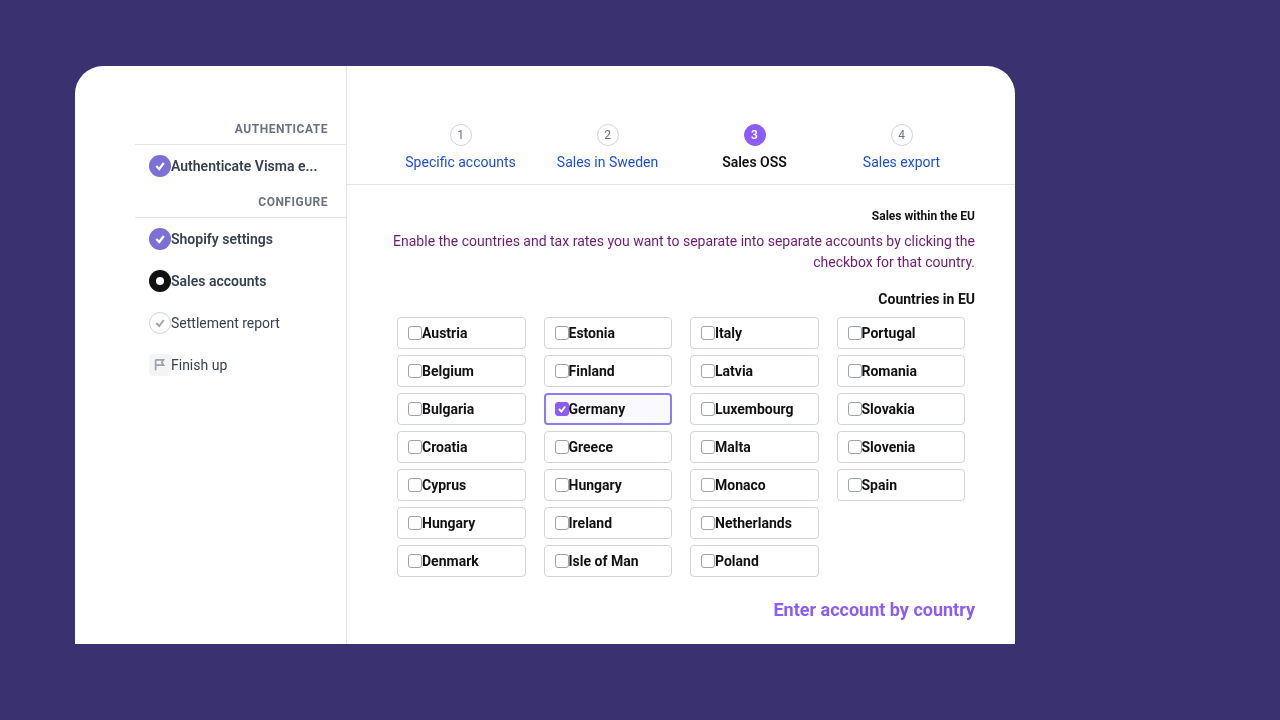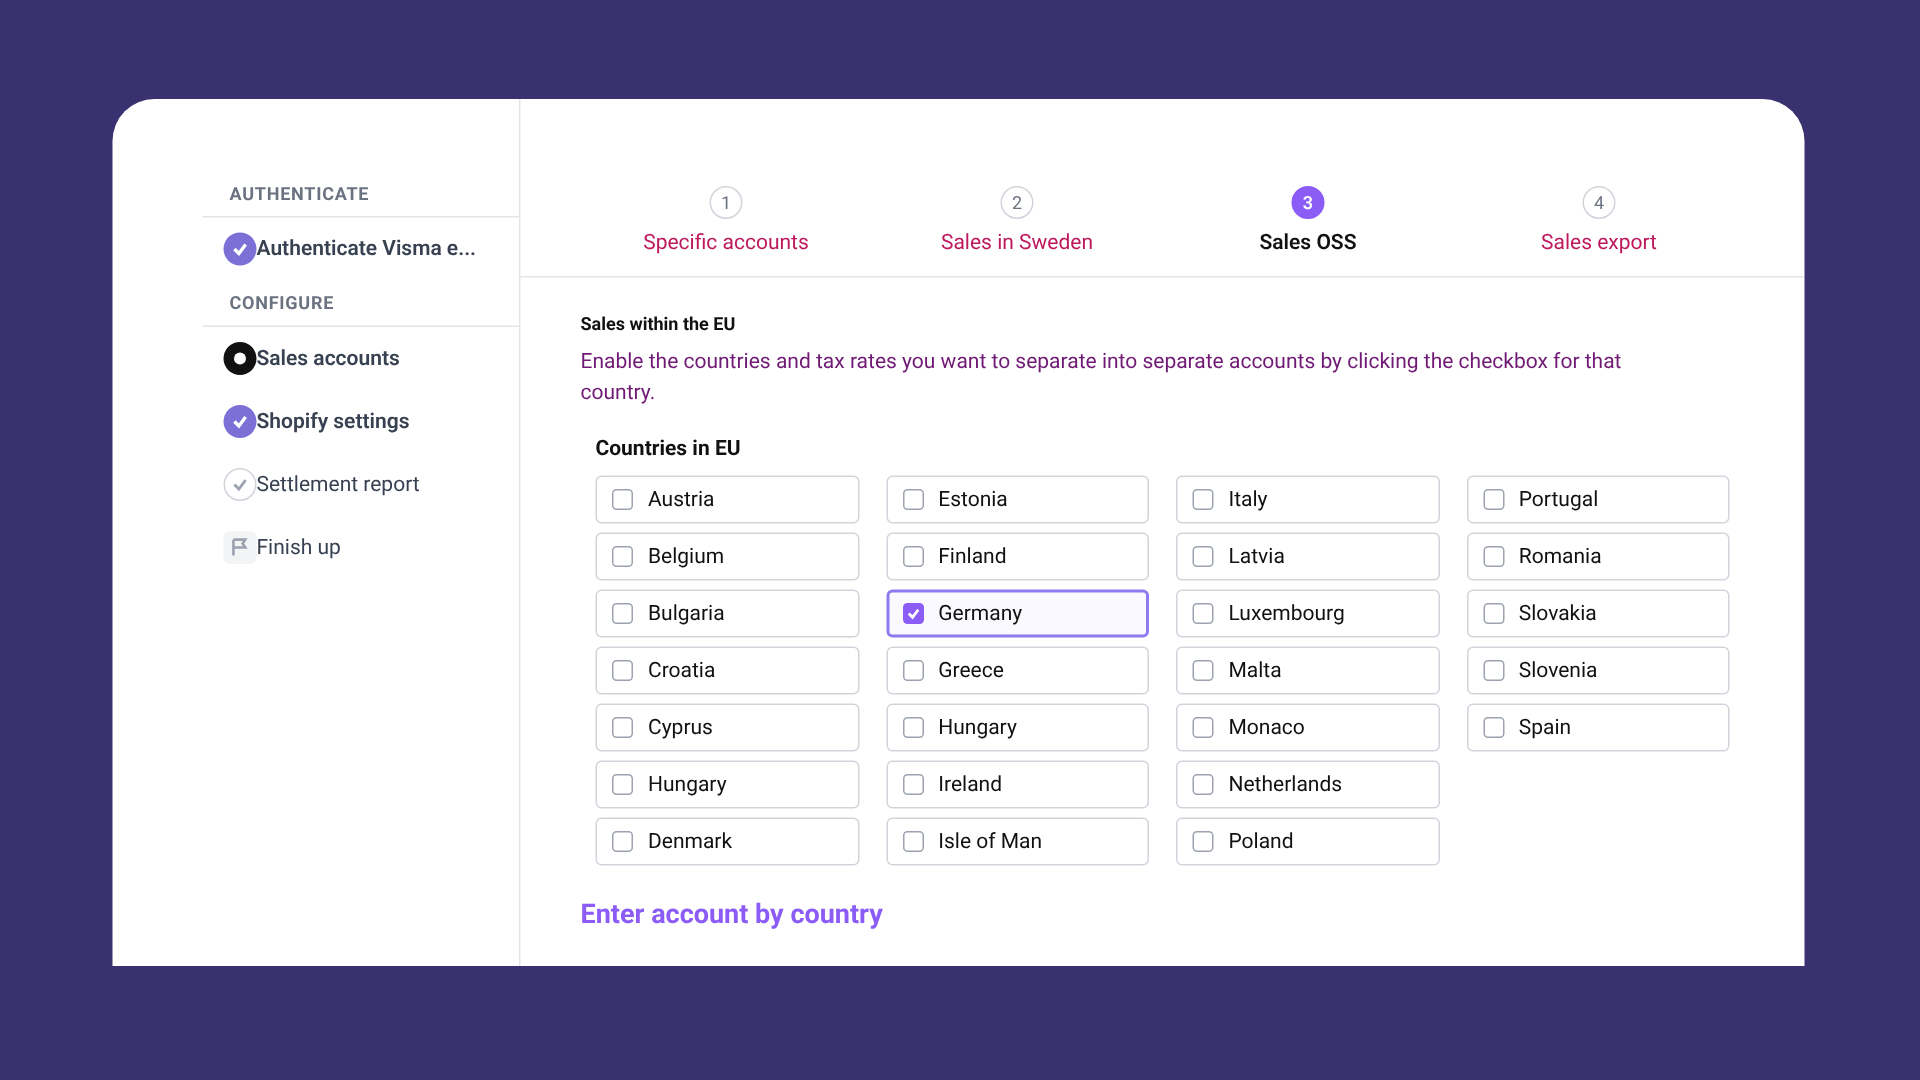--- a/index.html
+++ b/index.html
@@ -8,26 +8,27 @@
     background: #3a3170;
     width: 1280px;
     height: 720px;
     overflow: hidden;
     position: relative;
   }
   .card {
     position: absolute;
     left: 75px;
     top: 66px;
-    width: 1128px;
+    width: 940px;
     height: 578px;
     background: #fff;
     border-radius: 28px 28px 0 0;
     overflow: hidden;
     display: flex;
+    text-align: right;
   }
   .sidebar {
     width: 212px;
     background: #fff;
     border-right: 1px solid #e5e5e9;
     margin-left: 60px;
     padding-top: 48px;
   }
   .sidebar-section-label {
     font-size: 12px;
@@ -80,21 +81,21 @@
     flex:1;
     cursor:pointer;
   }
   .step-num {
     width:22px;height:22px;border-radius:50%;
     border:1px solid #d1d5db;
     display:flex;align-items:center;justify-content:center;
     font-size:12px;color:#6b7280;
   }
   .step.active .step-num { background:#8b5cf6;border-color:#8b5cf6;color:#fff;font-weight:600; }
-  .step-label { font-size:14px;color:#be185d; }
+  .step-label { font-size:14px;color:#1d4ed8; }
   .step.active .step-label { color:#111;font-weight:600; }
 
   .content {
     padding: 24px 40px 0 40px;
     overflow:hidden;
   }
   .section-title { font-size:12px;font-weight:700;color:#111;margin-bottom:8px; }
   .section-desc { font-size:14px;color:#701a75;line-height:1.5;margin-bottom:18px;max-width:700px; }
   .subtitle { font-size:14px;font-weight:700;color:#111;margin-bottom:10px;margin-left:10px; }
 
@@ -104,25 +105,26 @@
     grid-auto-flow: column;
     grid-template-rows: repeat(7,auto);
     gap: 6px 18px;
     margin-left:10px;
     margin-right:10px;
   }
   .country {
     border:1px solid #d1d5db;
     border-radius:4px;
     padding:7px 10px;
-    display:flex;align-items:center;gap:10px;
+    display:flex;align-items:center;gap:0;
     cursor:pointer;
     background:#fff;
     font-size:14px;
     color:#111;
+    font-weight:bold;
   }
   .country.selected {
     border:2px solid #8b7cf0;
     padding:6px 9px;
     background:#faf9ff;
   }
   .cb {
     width:14px;height:14px;border:1.5px solid #9ca3af;border-radius:3px;
     flex-shrink:0;
     display:flex;align-items:center;justify-content:center;
@@ -159,30 +161,30 @@
       <span class="icon-circle icon-complete">
         <svg viewBox="0 0 16 16">
             <polyline points="3,8 7,12 13,4"></polyline>
           </svg>
       </span>
       <span class="label">Authenticate Visma e...</span>
     </div>
     <div class="sidebar-section-label">CONFIGURE</div>
     <div class="sidebar-line"></div>
     <div class="sidebar-item bold">
-      <span class="icon-circle icon-current"></span>
-      <span class="label">Sales accounts</span>
-    </div>
-    <div class="sidebar-item bold">
       <span class="icon-circle icon-complete">
         <svg viewBox="0 0 16 16">
             <polyline points="3,8 7,12 13,4"></polyline>
           </svg>
       </span>
       <span class="label">Shopify settings</span>
+    </div>
+    <div class="sidebar-item bold">
+      <span class="icon-circle icon-current"></span>
+      <span class="label">Sales accounts</span>
     </div>
     <div class="sidebar-item">
       <span class="icon-circle icon-pending">
         <svg viewBox="0 0 16 16">
             <polyline points="3,8 7,12 13,4"></polyline>
           </svg>
       </span>
       <span class="label">Settlement report</span>
     </div>
     <div class="sidebar-item">

